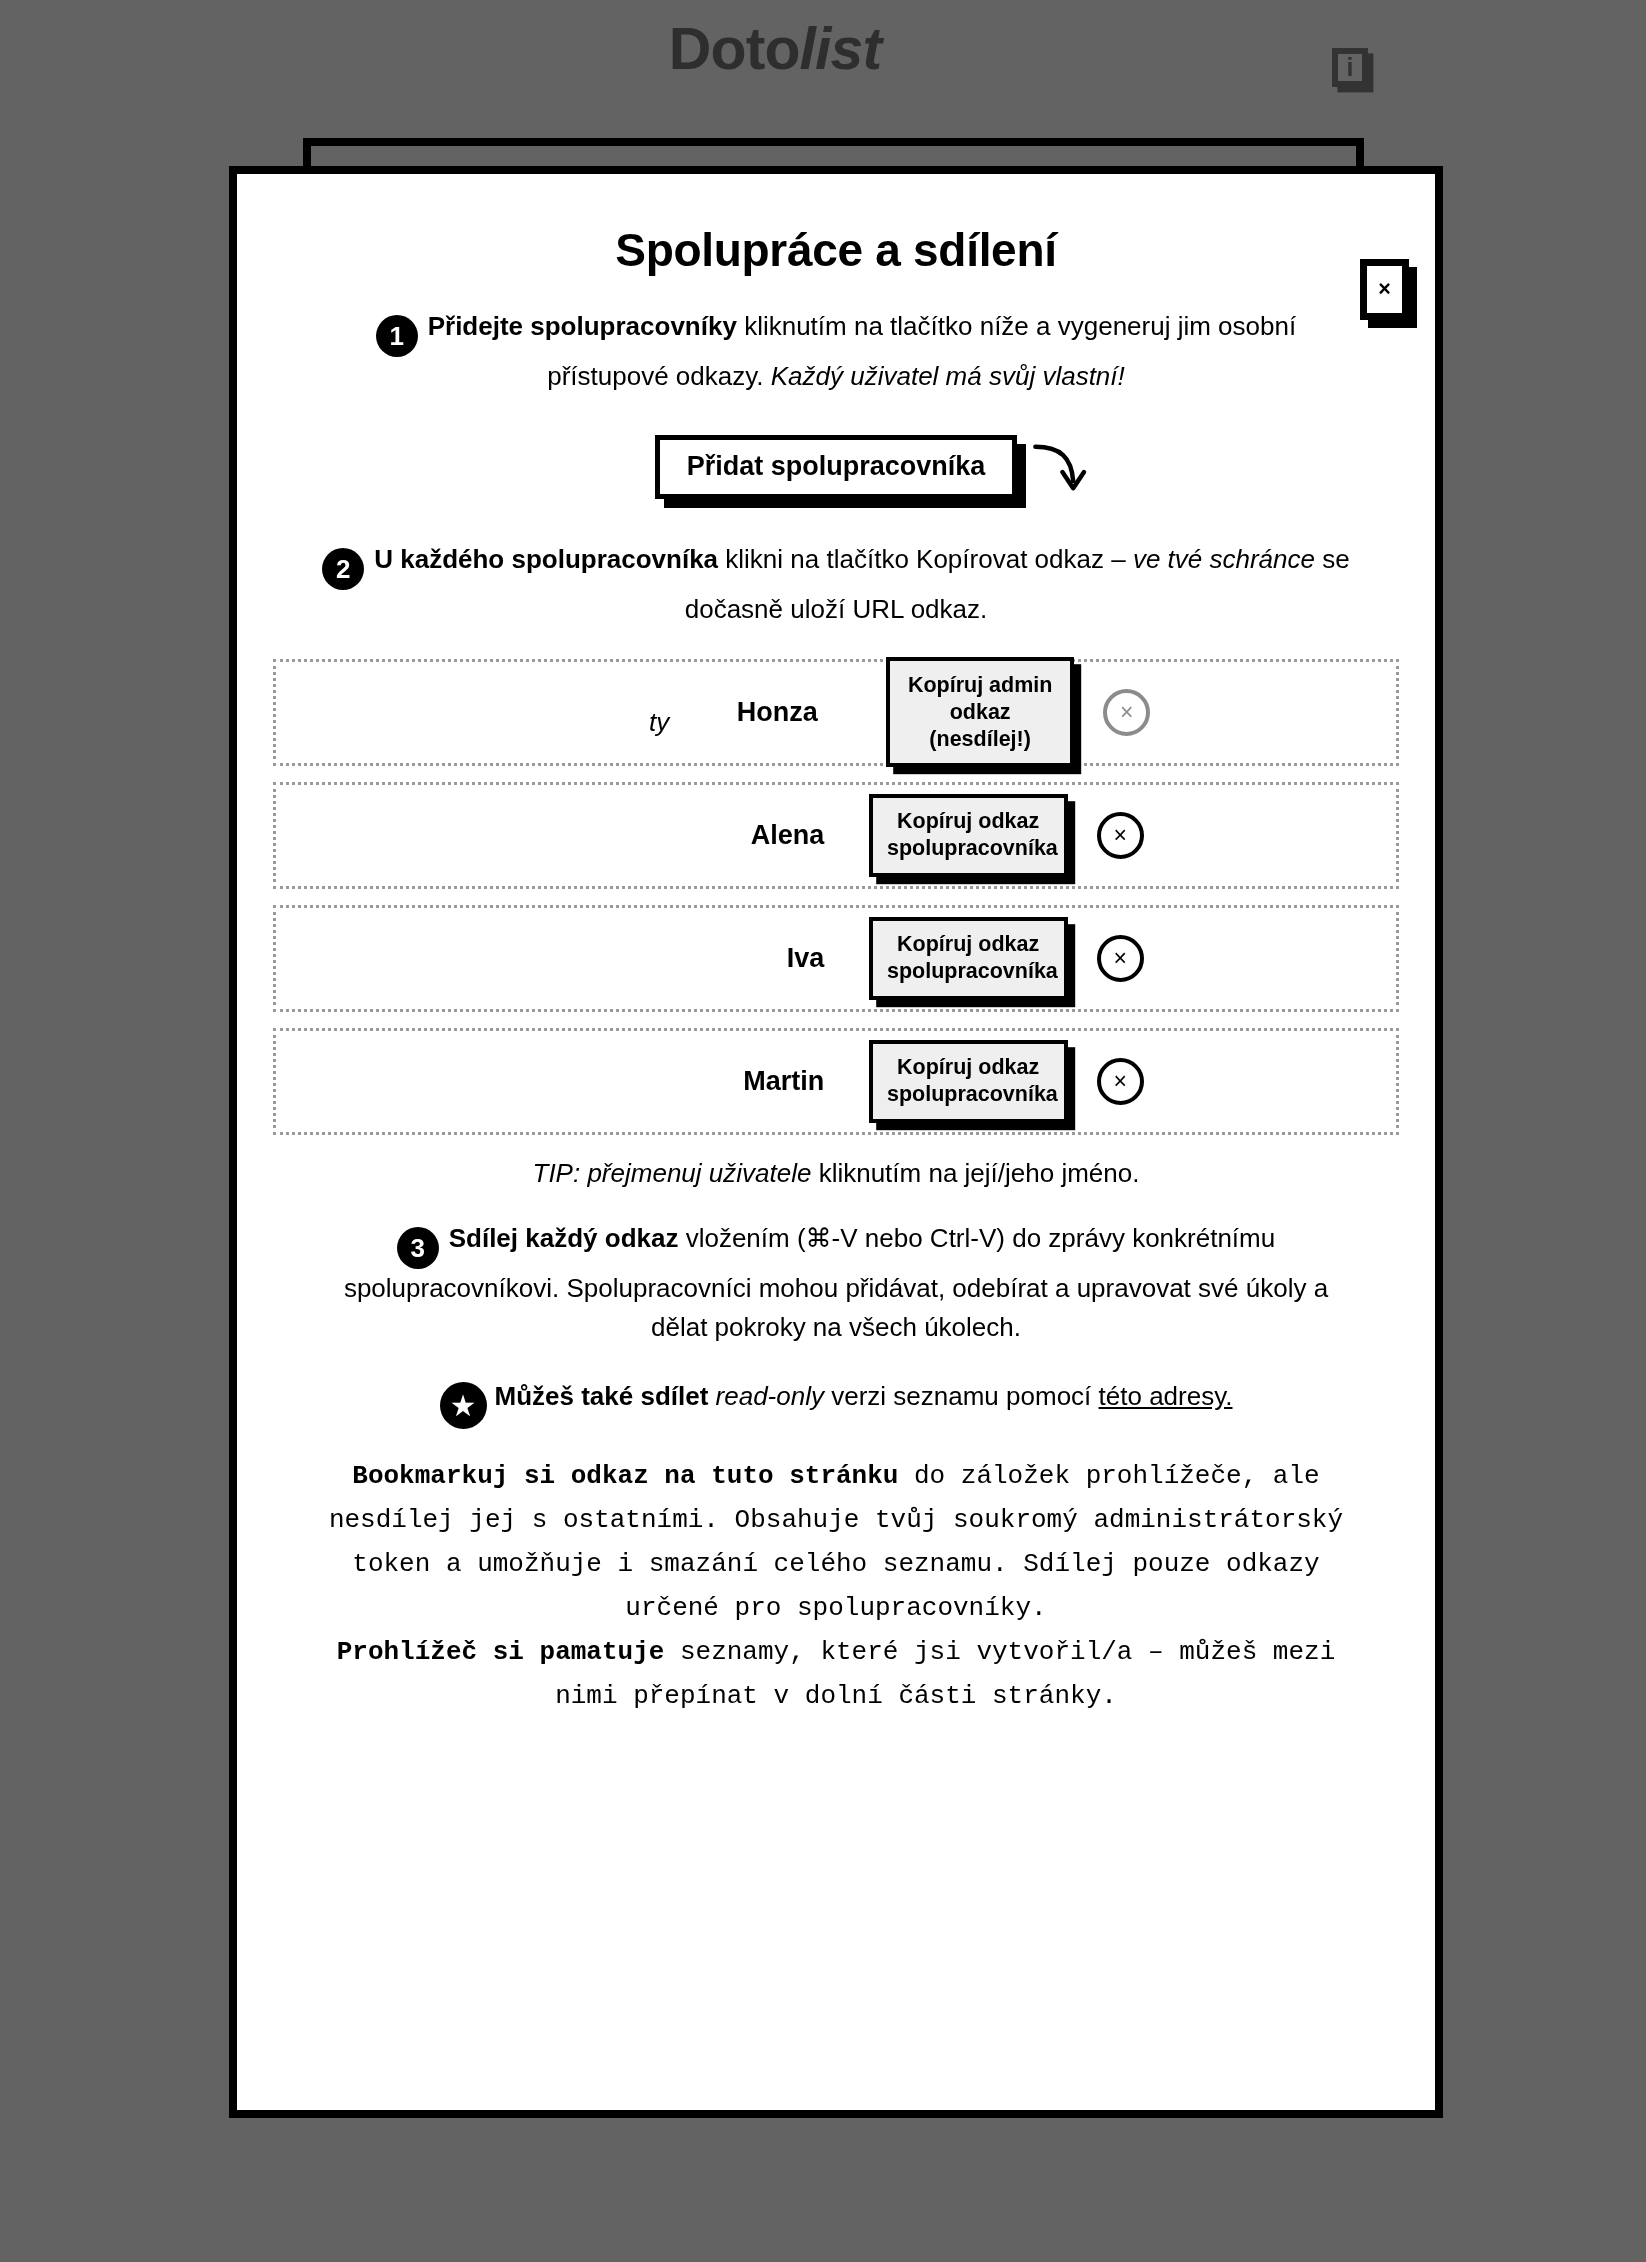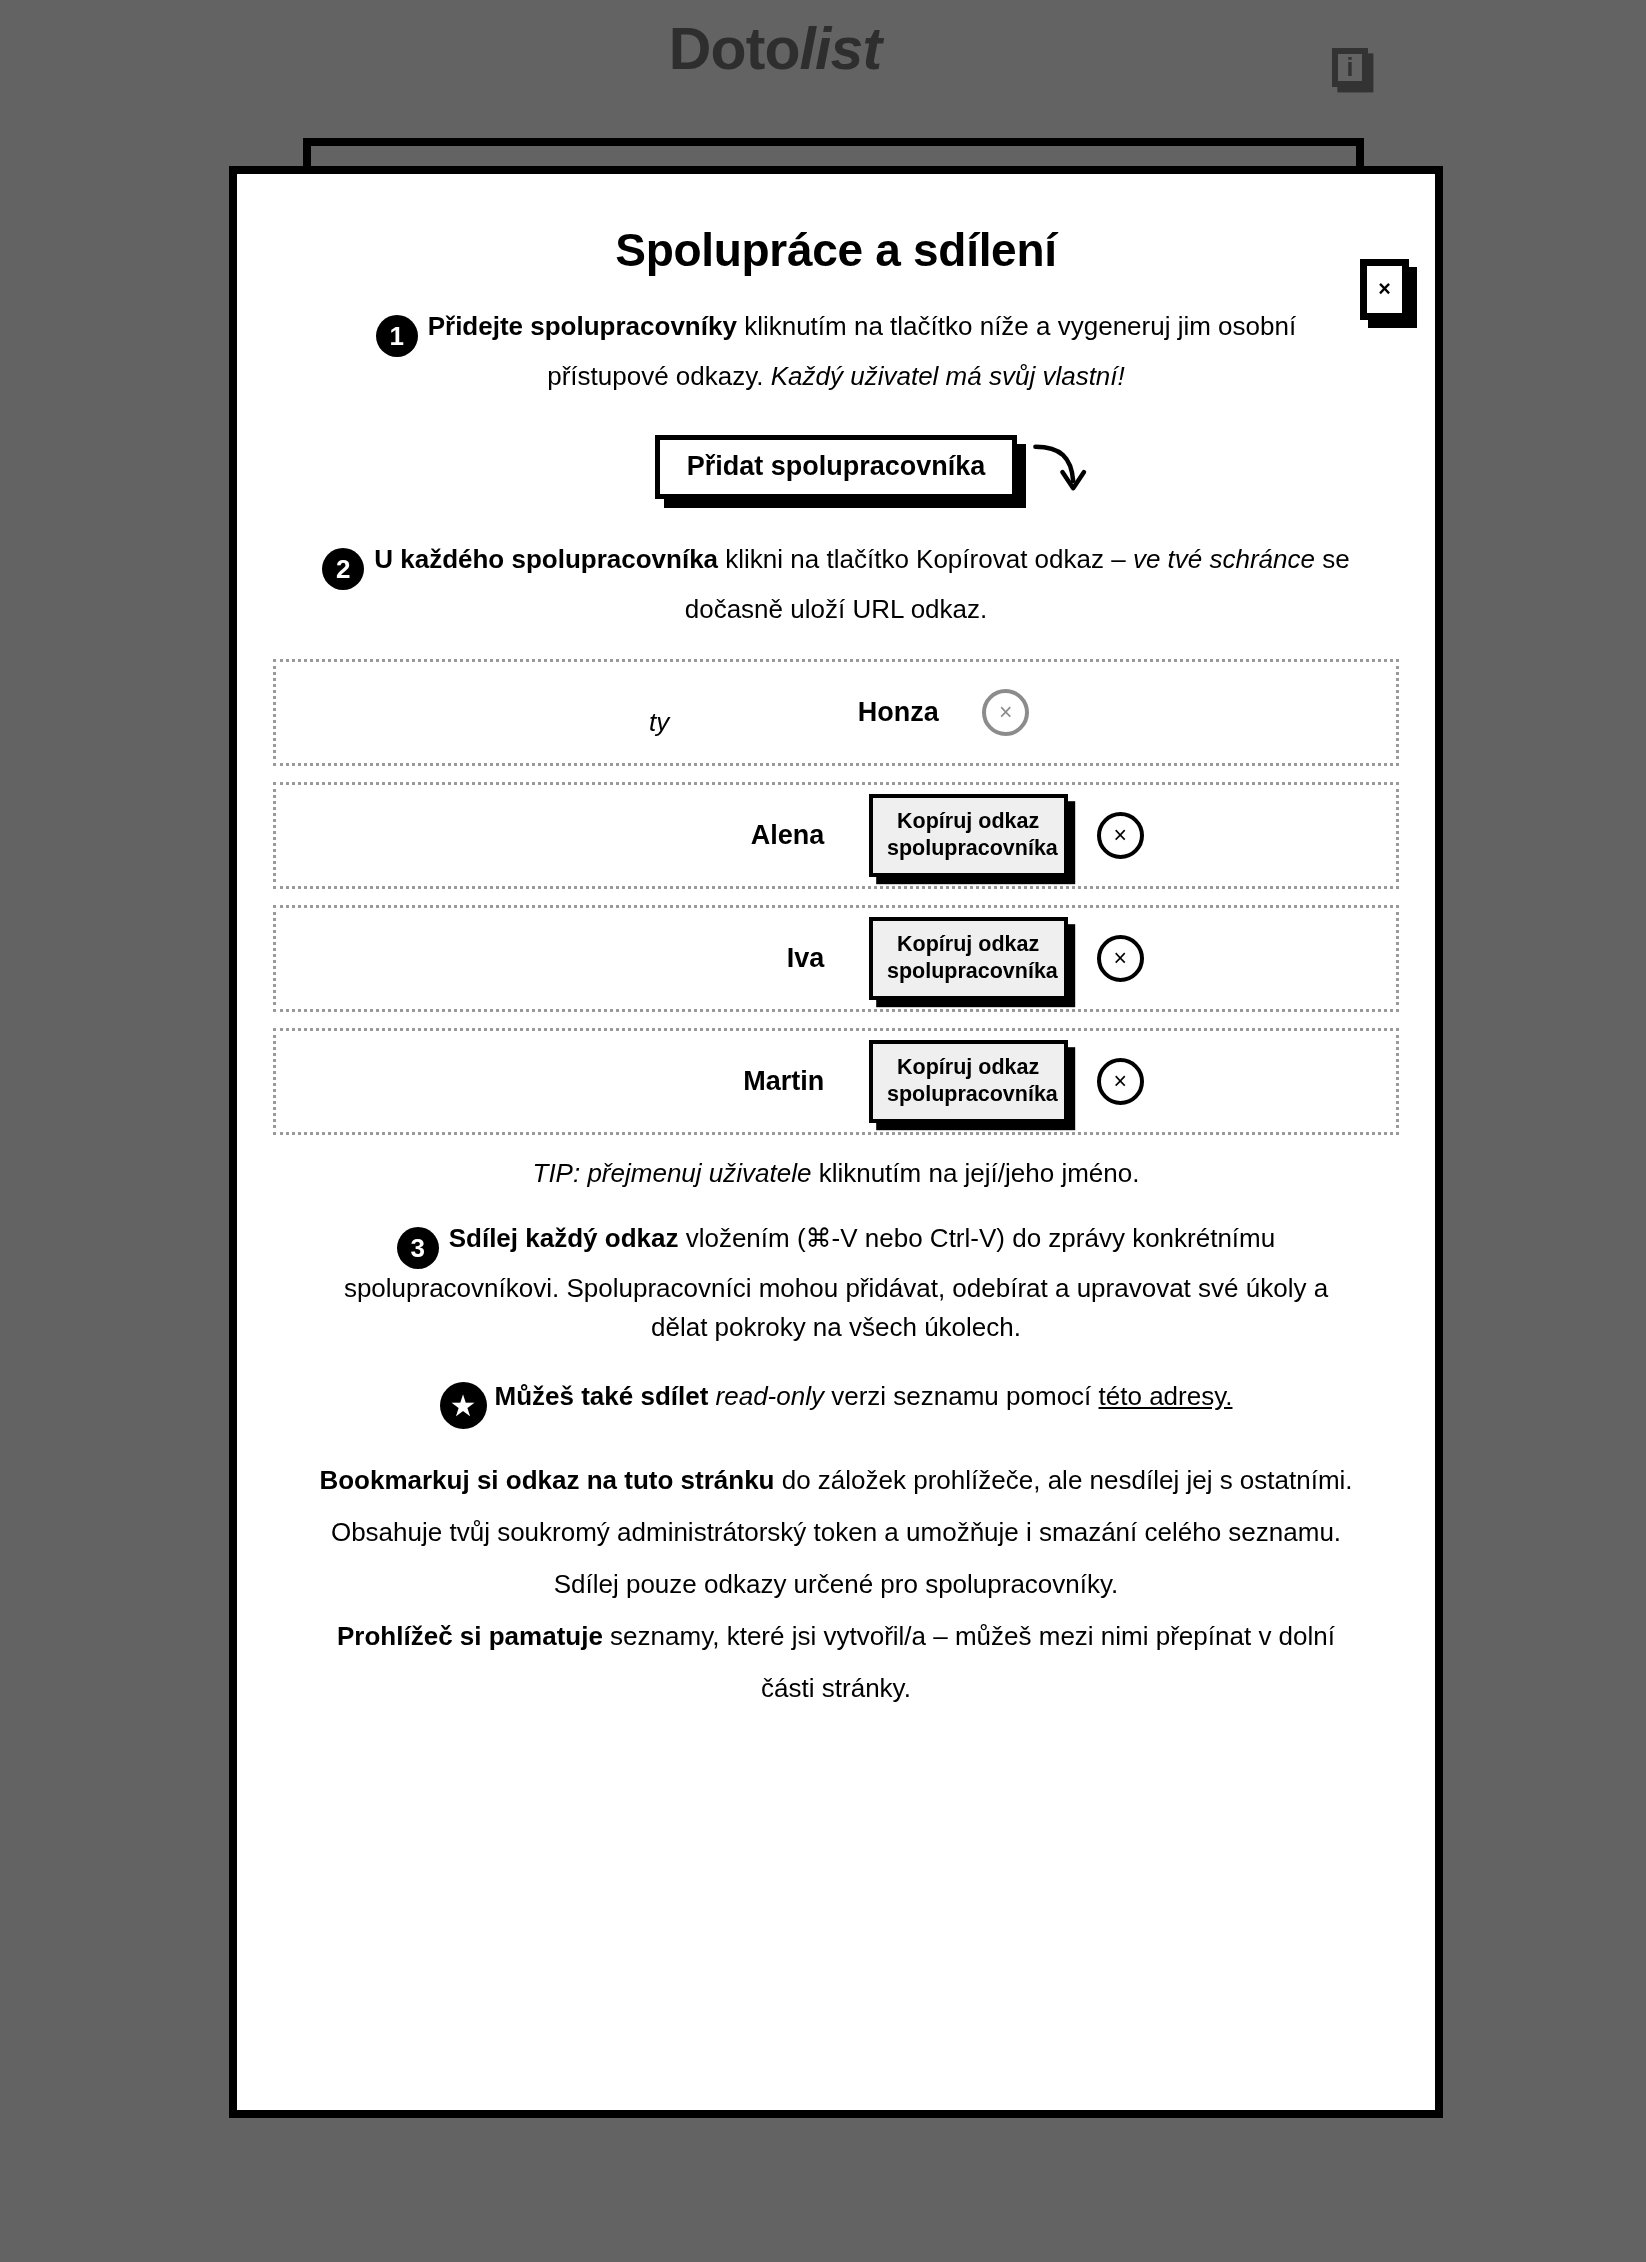--- a/index.html
+++ b/index.html
@@ -262,22 +262,23 @@
   
   .section-title {
     text-align: center;
     font-size: 33px;
     font-weight: 700;
     margin-top: 38px;
   }
   .reco-para {
     text-align: center;
     font-size: 26px;
-    line-height: 52px;
+    line-height: 44px;
     margin: 25px 38px 0 38px;
+    font-family: Liberation Mono, monospace;
   }
   .reco-para b { font-weight: 700; }
 </style>
 </head>
 <body>
 
 <div class="app-header">
   <div class="brand">
     <span>Doto</span><span class="brand-italic">list</span>
   </div>
@@ -313,20 +314,21 @@
 
     <div class="step-para">
       <span class="badge">2</span><b>U každého spolupracovníka</b><span> klikni na tlačítko Kopírovat odkaz – </span><i>ve tvé schránce</i><span> se dočasně uloží URL odkaz.</span>
     </div>
 
     <div class="collab-list">
 
       <div class="collab-row">
         <div class="collab-name">Honza</div>
         <div class="collab-you">ty</div>
+        <button class="btn-copy admin">Kopíruj admin odkaz (nesdílej!)</button>
         <div class="btn-remove disabled">
           <span>×</span>
         </div>
       </div>
 
       <div class="collab-row">
         <div class="collab-name">Alena</div>
         <button class="btn-copy">Kopíruj odkaz spolupracovníka</button>
         <div class="btn-remove">
           <span>×</span>

